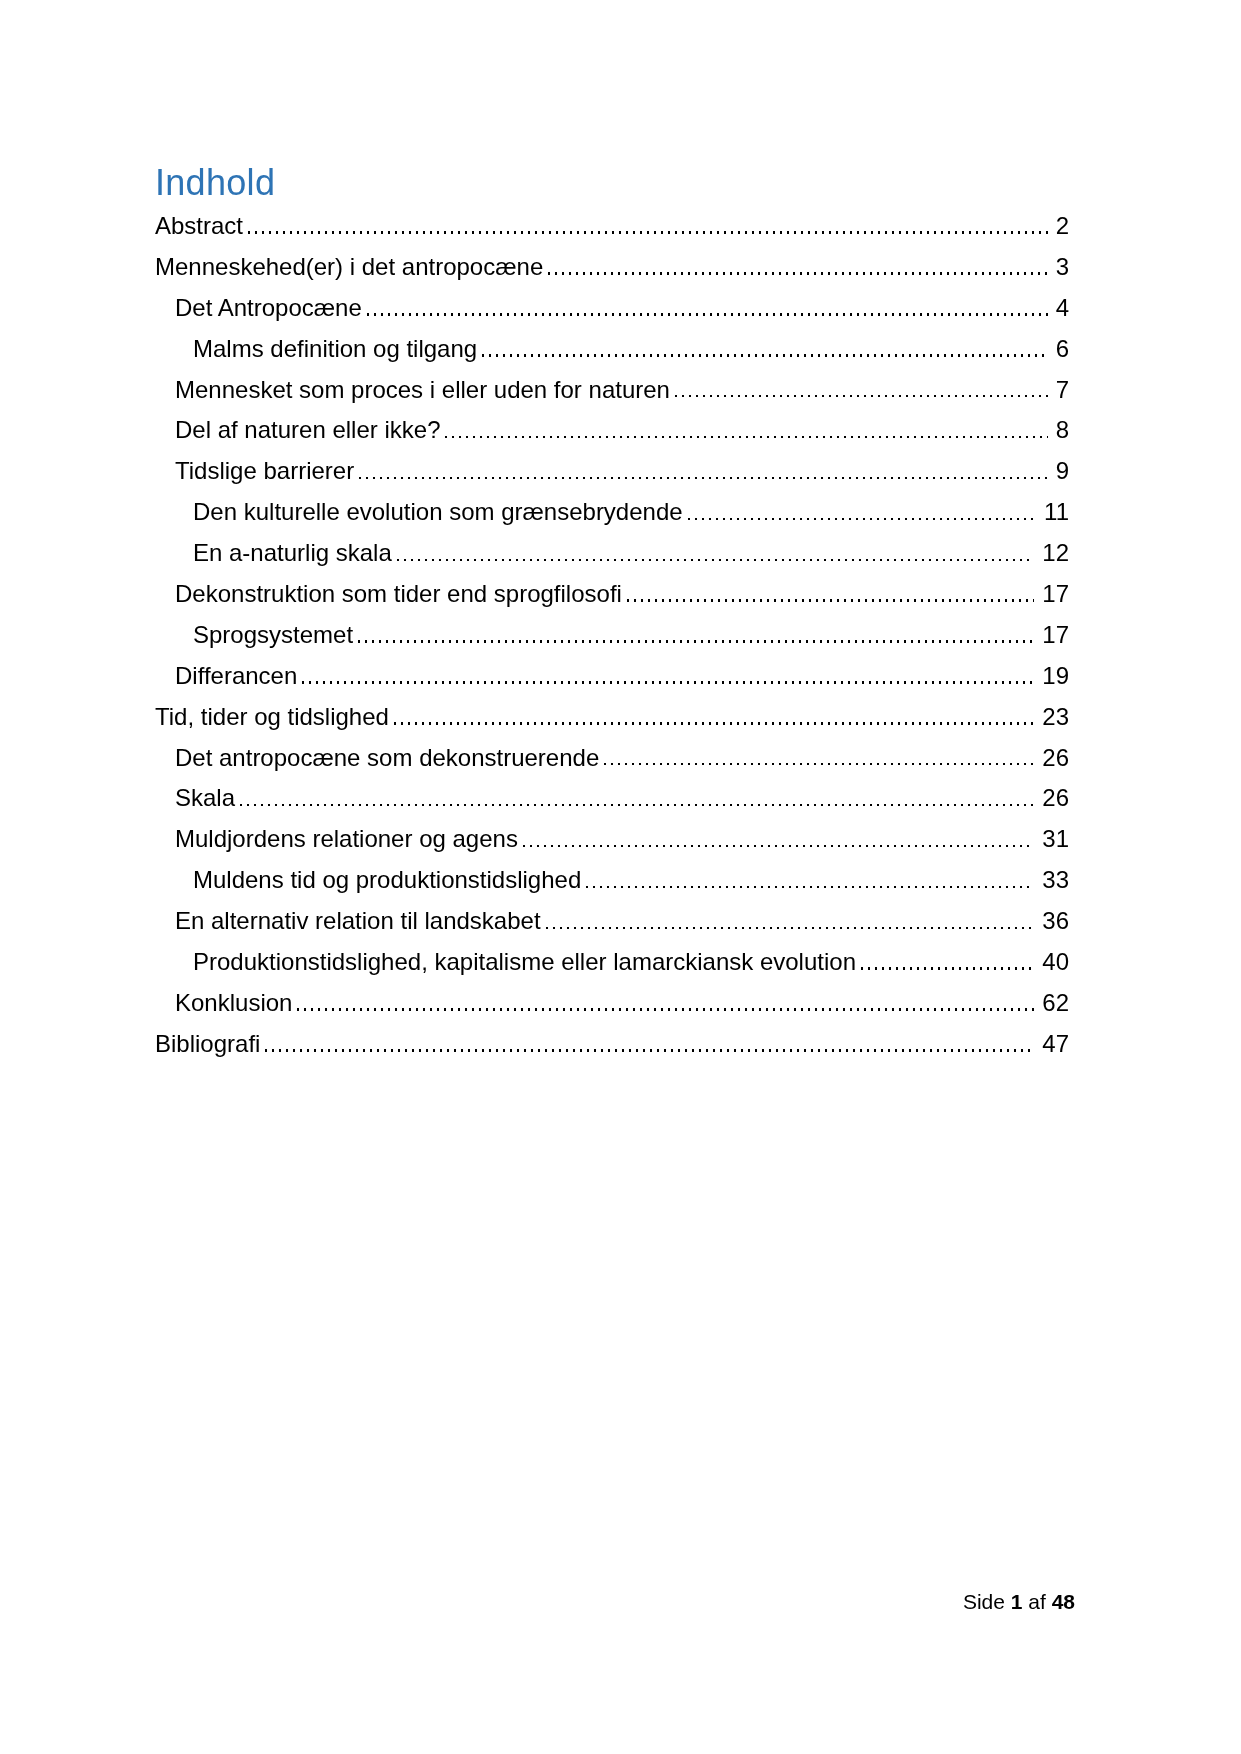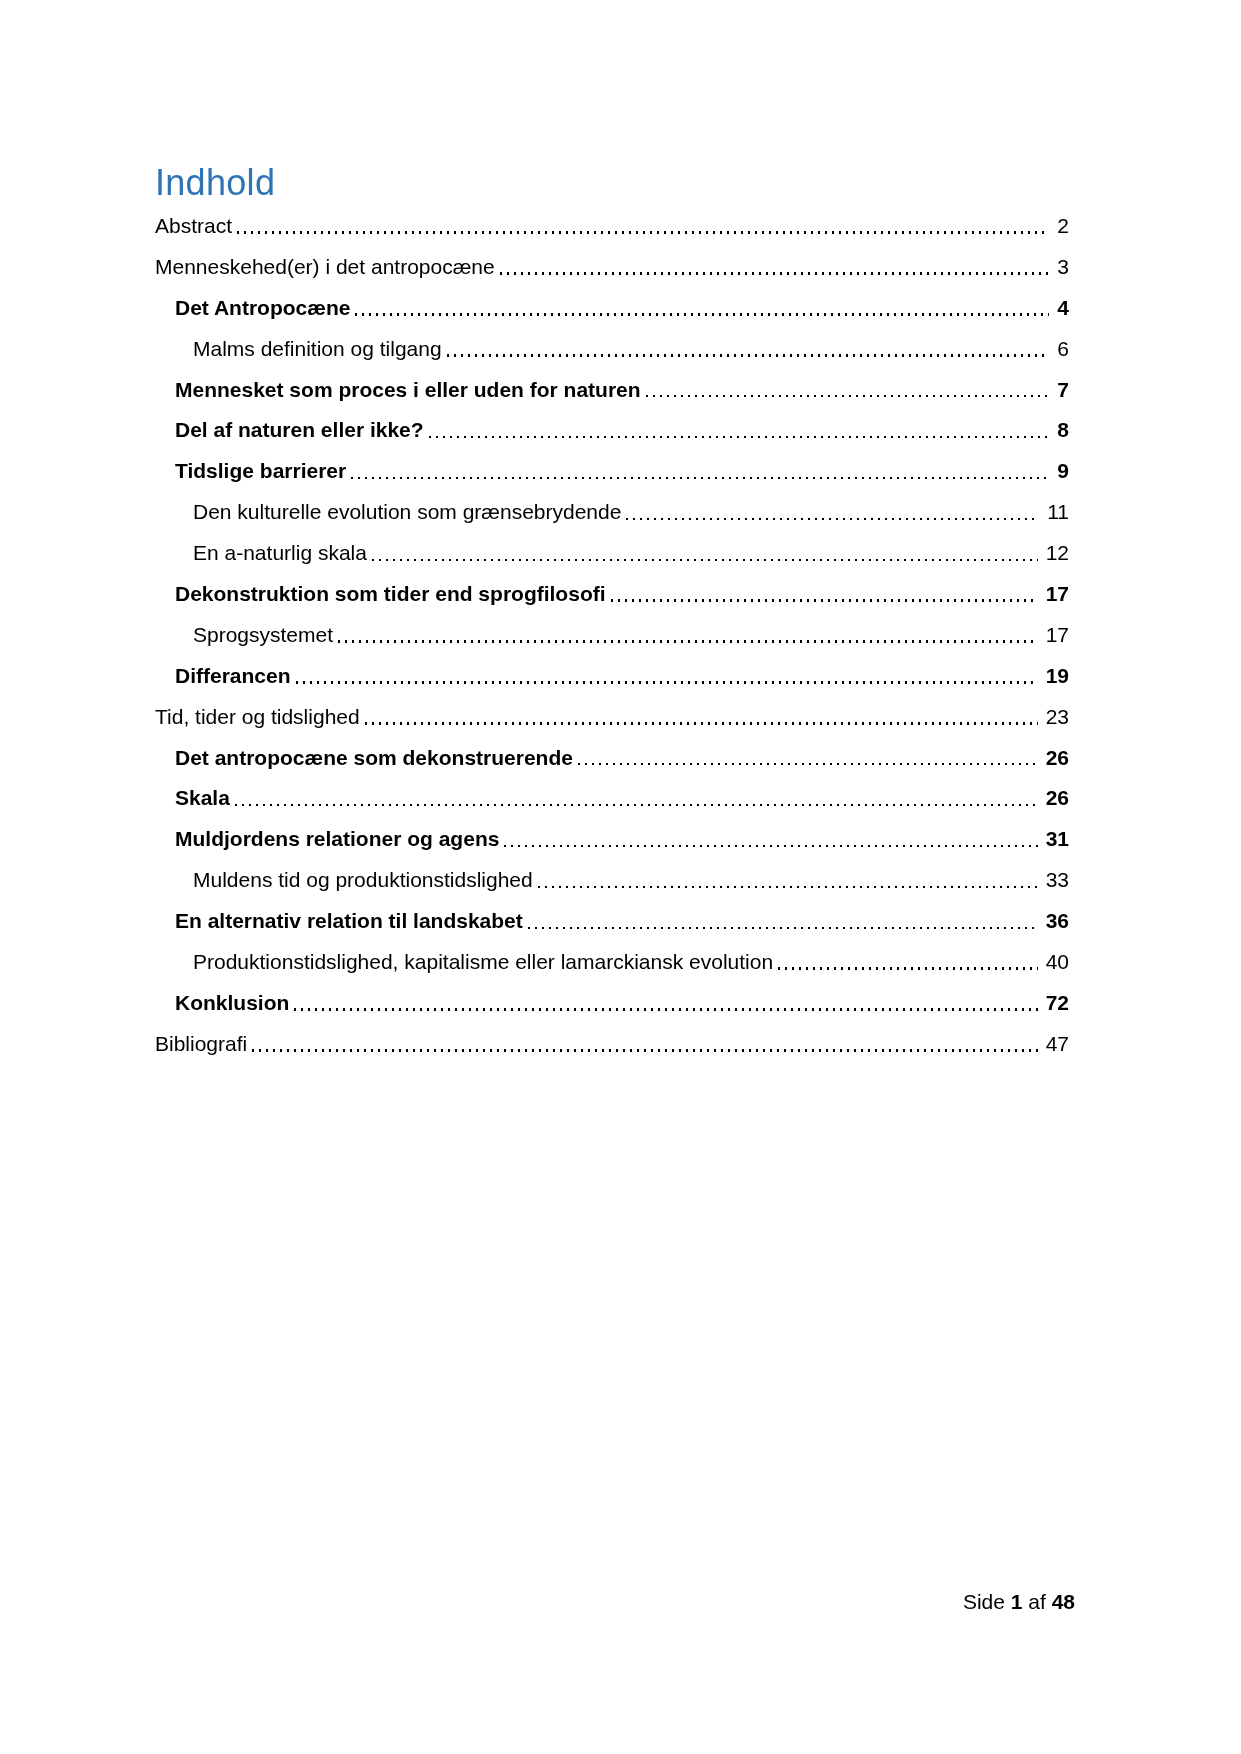--- a/index.html
+++ b/index.html
@@ -34,26 +34,26 @@
   .toc {
     position: absolute;
     left: 155px;
     top: 206px;
     width: 914px; 
   }
   .toc-row {
     display: flex;
     align-items: baseline;
     height: 40.9px;
-    font-size: 21px;
+    font-size: 24px;
     line-height: 40.9px;
     white-space: nowrap;
     cursor: pointer;
   }
-  .toc-row.level-2 { padding-left: 20px; font-weight: bold; }
+  .toc-row.level-2 { padding-left: 20px; }
   .toc-row.level-3 { padding-left: 38px; }
   .toc-label {
     flex: 0 0 auto;
   }
   .toc-dots {
     flex: 1 1 auto;
     align-self: flex-end;
     height: 2.5px;
     margin: 0 8px 13px 5px;
     background-image: repeating-linear-gradient(
@@ -174,21 +174,21 @@
     <span class="toc-page">36</span>
   </div>
       <div class="toc-row level-3">
     <span class="toc-label">Produktionstidslighed, kapitalisme eller lamarckiansk evolution</span>
     <span class="toc-dots"></span>
     <span class="toc-page">40</span>
   </div>
       <div class="toc-row level-2">
     <span class="toc-label">Konklusion</span>
     <span class="toc-dots"></span>
-    <span class="toc-page">72</span>
+    <span class="toc-page">62</span>
   </div>
       <div class="toc-row level-1">
     <span class="toc-label">Bibliografi</span>
     <span class="toc-dots"></span>
     <span class="toc-page">47</span>
   </div>
     </nav>
 
   <div class="footer">
     <span>Side</span>

